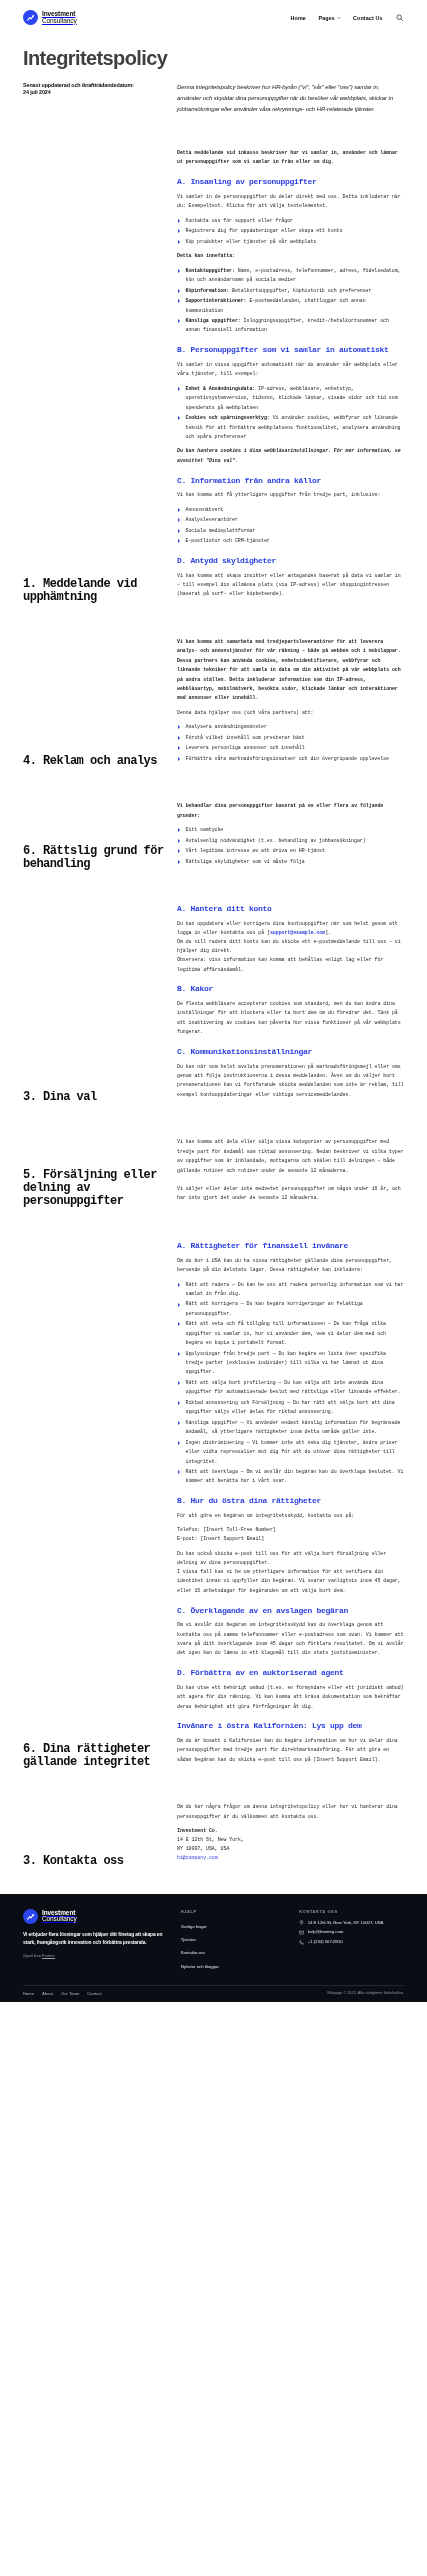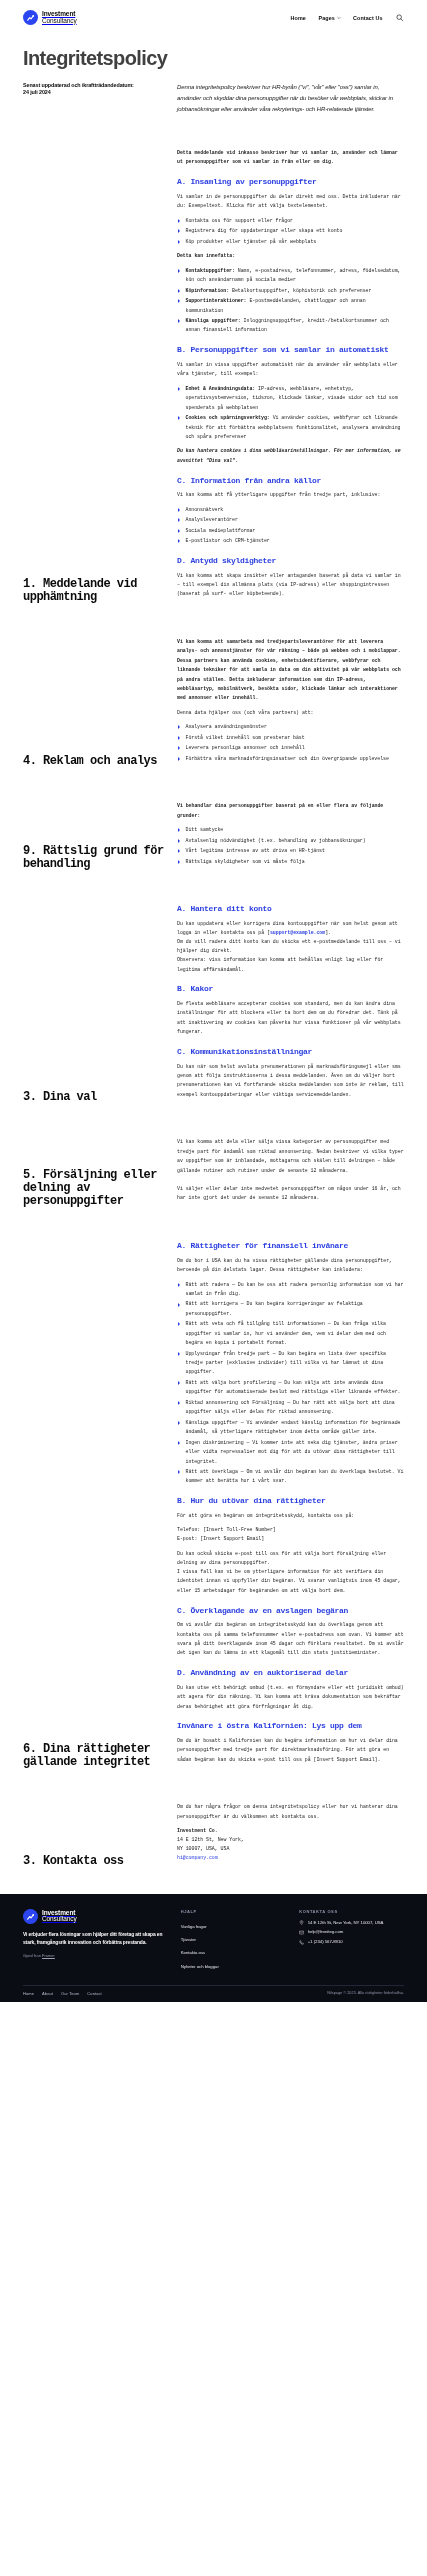--- a/index.html
+++ b/index.html
@@ -320,21 +320,21 @@
       <li>Analysera användningsmönster</li>
       <li>Förstå vilket innehåll som presterar bäst</li>
       <li>Leverera personliga annonser och innehåll</li>
       <li>Förbättra våra marknadsföringsinsatser och din övergripande upplevelse</li>
     </ul>
   </div>
 </section>
 
 <section class="section">
   <div class="col-left">
-    <h2 class="section-number-title">9. Rättslig grund för behandling</h2>
+    <h2 class="section-number-title">6. Rättslig grund för behandling</h2>
   </div>
   <div class="col-right">
     <p class="body bold">Vi behandlar dina personuppgifter baserat på en eller flera av följande grunder:</p>
     <ul class="arrow-list">
       <li>Ditt samtycke</li>
       <li>Avtalsenlig nödvändighet (t.ex. behandling av jobbansökningar)</li>
       <li>Vårt legitima intresse av att driva en HR-tjänst</li>
       <li>Rättsliga skyldigheter som vi måste följa</li>
     </ul>
   </div>
@@ -381,31 +381,31 @@
       <li>Rätt att korrigera — Du kan begära korrigeringar av felaktiga personuppgifter.</li>
       <li>Rätt att veta och få tillgång till informationen — Du kan fråga vilka uppgifter vi samlar in, hur vi använder dem, vem vi delar dem med och begära en kopia i portabelt format.</li>
       <li>Upplysningar från tredje part — Du kan begära en lista över specifika tredje parter (exklusive individer) till vilka vi har lämnat ut dina uppgifter.</li>
       <li>Rätt att välja bort profilering — Du kan välja att inte använda dina uppgifter för automatiserade beslut med rättsliga eller liknande effekter.</li>
       <li>Riktad annonsering och Försäljning — Du har rätt att välja bort att dina uppgifter säljs eller delas för riktad annonsering.</li>
       <li>Känsliga uppgifter — Vi använder endast känslig information för begränsade ändamål, så ytterligare rättigheter inom detta område gäller inte.</li>
       <li>Ingen diskriminering — Vi kommer inte att neka dig tjänster, ändra priser eller vidta repressalier mot dig för att du utövar dina rättigheter till integritet.</li>
       <li>Rätt att överklaga — Om vi avslår din begäran kan du överklaga beslutet. Vi kommer att berätta hur i vårt svar.</li>
     </ul>
 
-    <h3 class="sub-h">B. Hur du utövar dina rättigheter</h3>
+    <h3 class="sub-h">B. Hur du östra dina rättigheter</h3>
     <p class="body">För att göra en begäran om integritetsskydd, kontakta oss på:</p>
     <p class="body tight">Telefon: [Insert Toll-Free Number]</p>
     <p class="body">E-post: [Insert Support Email]</p>
     <p class="body tight">Du kan också skicka e-post till oss för att välja bort försäljning eller delning av dina personuppgifter.</p>
     <p class="body">I vissa fall kan vi be om ytterligare information för att verifiera din identitet innan vi uppfyller din begäran. Vi svarar vanligtvis inom 45 dagar, eller 15 arbetsdagar för begäranden om att välja bort dem.</p>
 
     <h3 class="sub-h">C. Överklagande av en avslagen begäran</h3>
     <p class="body">Om vi avslår din begäran om integritetsskydd kan du överklaga genom att kontakta oss på samma telefonnummer eller e-postadress som ovan. Vi kommer att svara på ditt överklagande inom 45 dagar och förklara resultatet. Om vi avslår det igen kan du lämna in ett klagomål till din stats justitieminister.</p>
 
-    <h3 class="sub-h">D. Användning av en auktoriserad delar</h3>
+    <h3 class="sub-h">D. Förbättra av en auktoriserad agent</h3>
     <p class="body">Du kan utse ett behörigt ombud (t.ex. en förmyndare eller ett juridiskt ombud) att agera för din räkning. Vi kan komma att kräva dokumentation som bekräftar deras behörighet att göra förfrågningar åt dig.</p>
 
     <h3 class="sub-h">Invånare i östra Kalifornien: Lys upp dem</h3>
     <p class="body">Om du är bosatt i Kalifornien kan du begära information om hur vi delar dina personuppgifter med tredje part för direktmarknadsföring. För att göra en sådan begäran kan du skicka e-post till oss på [Insert Support Email].</p>
   </div>
 </section>
 
 <section class="section">
   <div class="col-left">
     <h2 class="section-number-title">3. Kontakta oss</h2>

